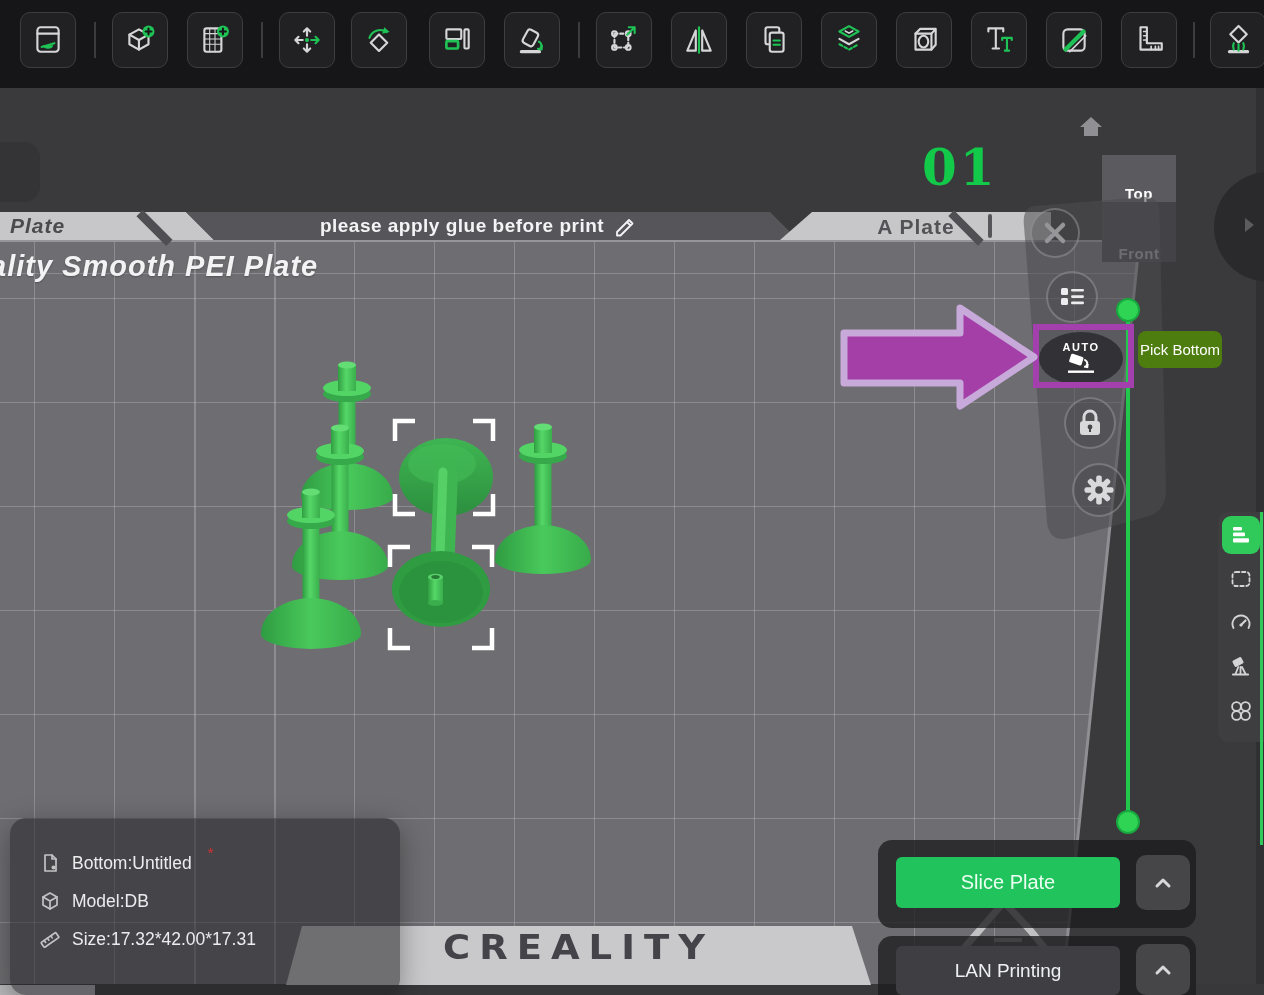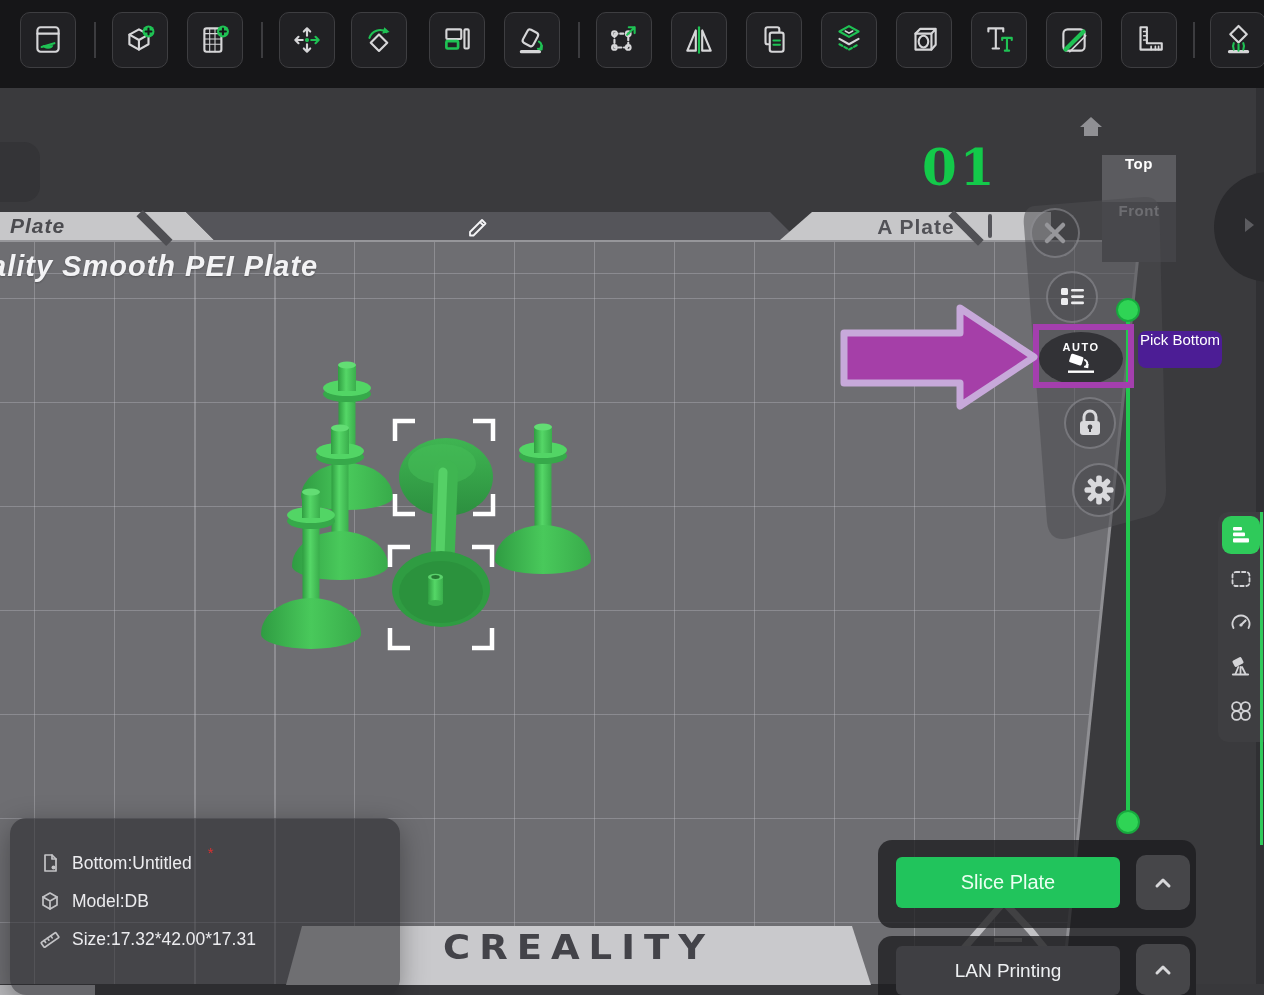--- a/index.html
+++ b/index.html
@@ -51,38 +51,38 @@
   #tab-right span{position:absolute;left:64px;top:3px;width:160px;text-align:center;font-size:21px;font-weight:bold;color:#525257;letter-spacing:1px;}
   #tab-slash-r{left:962px;top:207px;width:8px;height:42px;background:#505054;transform:rotate(-45deg);z-index:7;}
   #tab-fold{left:988px;top:214px;width:4px;height:24px;background:#55555a;border-radius:2px;z-index:7;}
   
   #plate-label{left:-10px;top:250px;font-size:29px;font-weight:bold;font-style:italic;color:#f3f3f5;letter-spacing:1px;z-index:5;text-shadow:0 1px 2px rgba(0,0,0,.25);}
   #plate-number{left:922px;top:138px;font-family:"DejaVu Serif",serif;font-weight:bold;font-size:50px;color:#13c94a;letter-spacing:3px;z-index:7;}
   
   #home-icon{left:1076px;top:112px;z-index:7;}
   #view-top{left:1102px;top:155px;width:74px;height:47px;background:#5b5b5f;color:#fff;z-index:7;}
   #view-front{left:1102px;top:202px;width:74px;height:60px;background:#434347;color:#95959a;z-index:7;}
-  .viewbtn{display:flex;align-items:flex-start;justify-content:center;font-size:15px;font-weight:bold;letter-spacing:.5px;}
+  .viewbtn{display:flex;align-items:flex-end;justify-content:center;font-size:15px;font-weight:bold;letter-spacing:.5px;}
   
   #panel-svg{left:0;top:0;z-index:8;pointer-events:none;}
   .cbtn{position:absolute;border-radius:50%;border:2px solid rgba(165,165,170,.45);
     background:rgba(60,60,64,.25);display:flex;align-items:center;justify-content:center;z-index:9;box-sizing:border-box;}
   #btn-auto{
     left:1039px;top:332px;width:84px;height:53px;border-radius:50%;background:#323236;
     display:flex;flex-direction:column;align-items:center;justify-content:center;z-index:9;
   }
   #btn-auto .auto-txt{font-size:11px;font-weight:bold;color:#fff;letter-spacing:1.5px;line-height:11px;}
   
   #slider-line{left:1126px;top:310px;width:4px;height:512px;background:#22c74e;z-index:10;}
   .slider-dot{width:24px;height:24px;border-radius:50%;background:#2fd455;border:2px solid #18a83e;box-sizing:border-box;z-index:11;}
   
   #hl-box{left:1033px;top:324px;width:101px;height:64px;border:6px solid #a43fae;box-sizing:border-box;z-index:12;}
   #arrow-svg{left:838px;top:298px;z-index:13;}
-  #tooltip{left:1138px;top:331px;width:84px;height:37px;background:#4c1d95;border-radius:8px;
-    display:flex;align-items:flex-start;justify-content:center;color:#fff;font-size:15px;z-index:14;}
+  #tooltip{left:1138px;top:331px;width:84px;height:37px;background:#4d7c0f;border-radius:8px;
+    display:flex;align-items:center;justify-content:center;color:#fff;font-size:15px;z-index:14;}
   
   #dock{left:1218px;top:512px;width:46px;height:230px;background:#3e3e41;border-radius:10px 0 0 10px;z-index:15;}
   .dock-item{position:absolute;left:4px;width:38px;height:38px;display:flex;align-items:center;justify-content:center;border-radius:9px;}
   .dock-item svg{stroke:#d4d4d7;fill:none;stroke-width:1.8;stroke-linecap:round;stroke-linejoin:round;}
   #dock-active{background:#2fca5a;}
   #dock-green-line{left:1260px;top:512px;width:3px;height:333px;background:#2fca5a;z-index:15;}
   
   #info-panel{left:10px;top:818px;width:390px;height:177px;background:rgba(36,36,40,.55);
     border-radius:16px;z-index:20;box-shadow:0 8px 28px rgba(0,0,0,.35);padding:26px 0 0 30px;box-sizing:border-box;}
   .info-row{display:flex;align-items:center;gap:12px;height:38px;color:#ececef;font-size:17.5px;}
@@ -122,20 +122,21 @@
 <div class="abs" id="plate"></div>
 <div class="abs" id="plate-edge"></div>
 <div class="abs" id="bottom-strip"></div>
 <div class="abs" id="bottom-light"></div>
 
 <div class="abs tab-light" id="tab-left">
     <span>Plate</span>
   </div>
 <div class="abs" id="tab-slash-l"></div>
 <div class="abs" id="tab-mid">
+  <span>please apply glue before print</span>
   <svg width="22" height="22" viewBox="0 0 22 22">
       <path d="M3 17l10-10 3.5 3.5-10 10H3z M13 7l2-2 3.5 3.5-2 2" fill="none" stroke="#f4f4f6" stroke-width="1.8" stroke-linejoin="round"></path>
     </svg>
 </div>
 <div class="abs tab-light" id="tab-right">
     <span>A Plate</span>
   </div>
 <div class="abs" id="tab-slash-r"></div>
 <div class="abs" id="tab-fold"></div>
 

